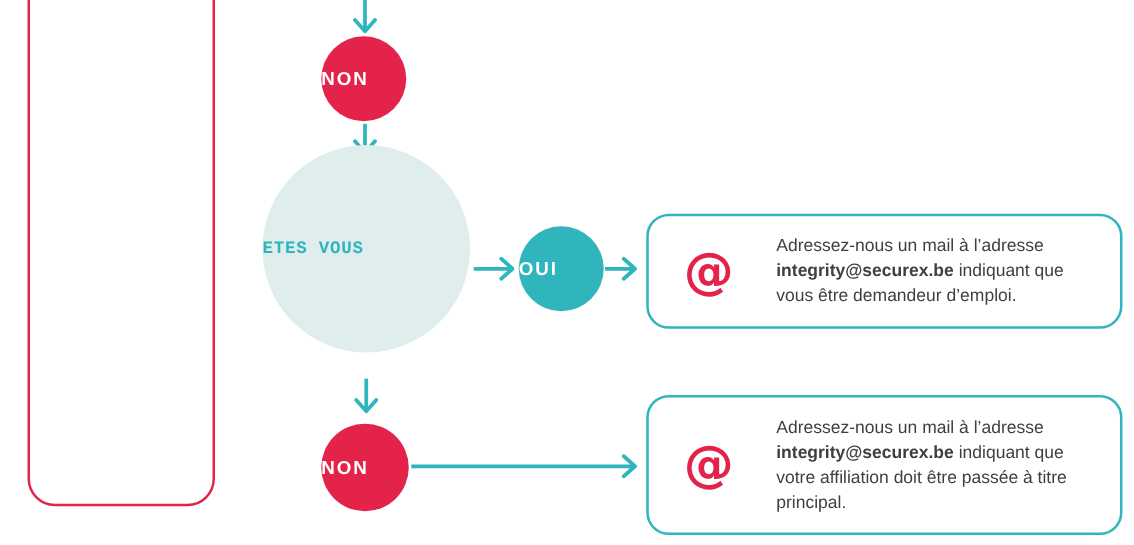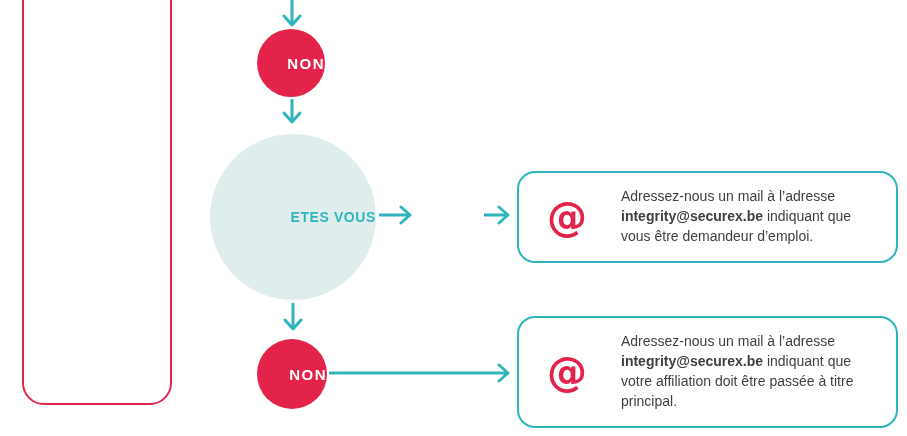--- a/index.html
+++ b/index.html
@@ -18,21 +18,21 @@
     border: 2px solid var(--red);
     border-radius: 22px;
     box-sizing: border-box;
     background: #fff;
   }
   .circle {
     position: absolute;
     border-radius: 50%;
     display: flex;
     align-items: center;
-    justify-content: flex-end;
+    justify-content: flex-start;
     box-sizing: border-box;
   }
   .node-red { background: var(--red); }
   .node-teal { background: var(--teal); }
   .node-light { background: var(--light-teal); }
   .node-label {
     color: #fff;
     font-weight: bold;
     font-size: 15px;
     letter-spacing: 1.5px;
@@ -94,32 +94,35 @@
   <div class="circle node-red" style="left:257px; top:29px; width:68px; height:68px;">
     <span class="node-label">NON</span>
   </div>
 
   <div class="arrow" style="left:281px; top:99px;">
     <svg width="22" height="29" viewBox="0 0 22 29">
       <path d="M11 0 L11 22 M3 14 L11 23 L19 14" fill="none" stroke="currentColor" stroke-width="3" stroke-linecap="round" stroke-linejoin="round"></path>
     </svg>
   </div>
 
-  <div class="circle node-light" style="left:210px; top:134px; width:166px; height:166px;">
+  <div class="circle node-light" style="left:210px; top:116px; width:166px; height:166px;font-family:Liberation Mono, monospace;">
     <div class="question-text">
       <div>ETES VOUS</div>
     </div>
   </div>
 
   <div class="arrow" style="left:379px; top:204px;">
     <svg width="37" height="22" viewBox="0 0 37 22">
       <path d="M0 11 L30 11 M22 3 L31 11 L22 19" fill="none" stroke="currentColor" stroke-width="3" stroke-linecap="round" stroke-linejoin="round"></path>
     </svg>
   </div>
 
+  <div class="circle node-teal" style="left:415px; top:181px; width:68px; height:68px;">
+    <span class="node-label">OUI</span>
+  </div>
 
   <div class="arrow" style="left:484px; top:204px;">
     <svg width="30" height="22" viewBox="0 0 30 22">
       <path d="M0 11 L23 11 M15 3 L24 11 L15 19" fill="none" stroke="currentColor" stroke-width="3" stroke-linecap="round" stroke-linejoin="round"></path>
     </svg>
   </div>
 
   <div class="result-box" style="left:517px; top:171px; width:381px; height:92px;">
     <span class="at-icon">@</span>
     <span class="box-text"><span>Adressez-nous un mail à l’adresse </span><span class="email">integrity@securex.be</span><span> indiquant que vous être demandeur d’emploi.</span></span>

